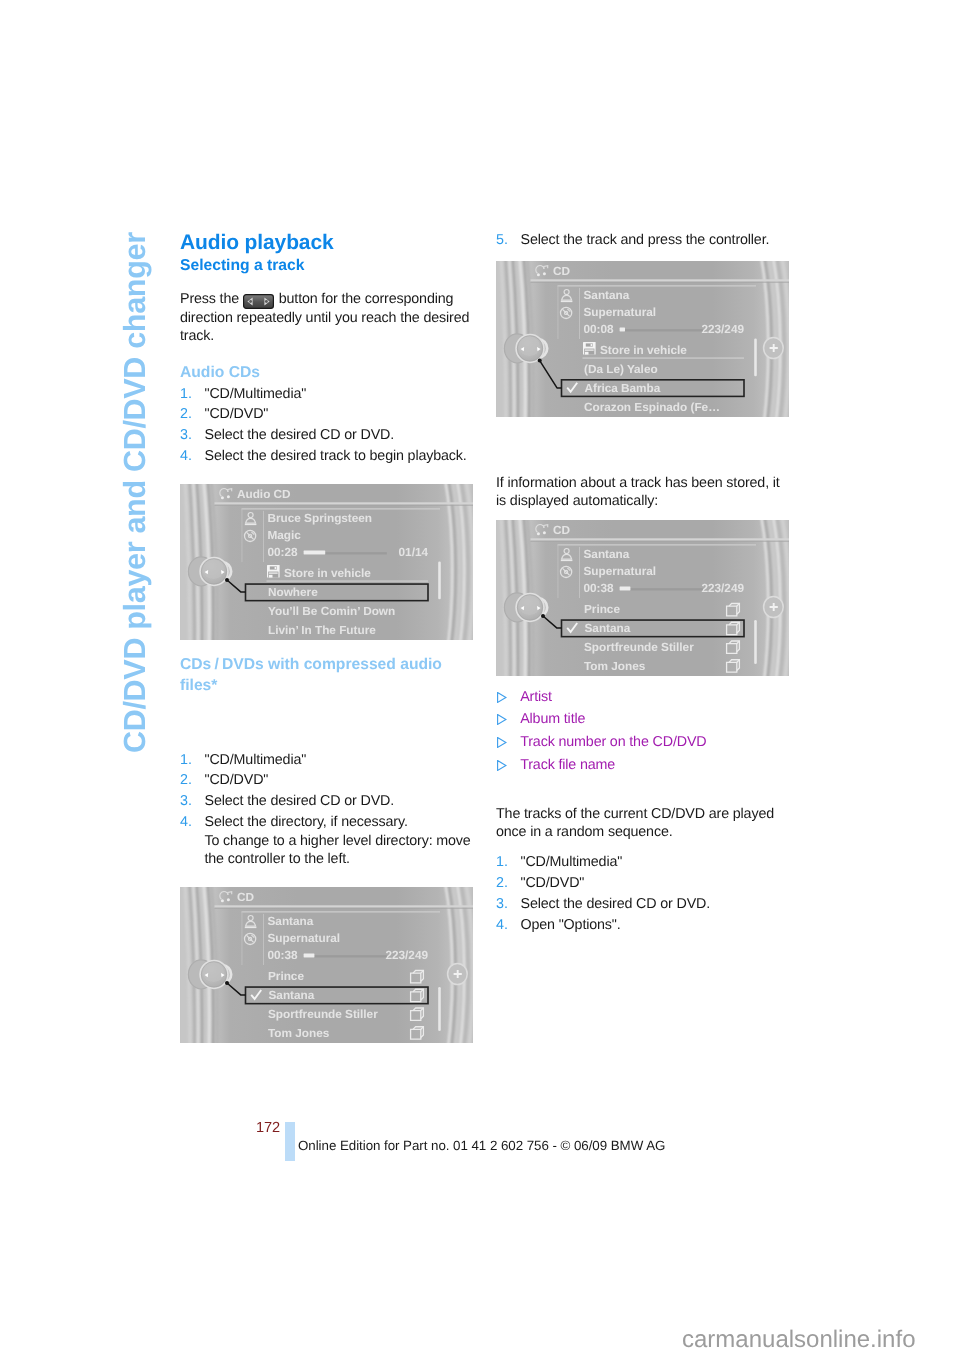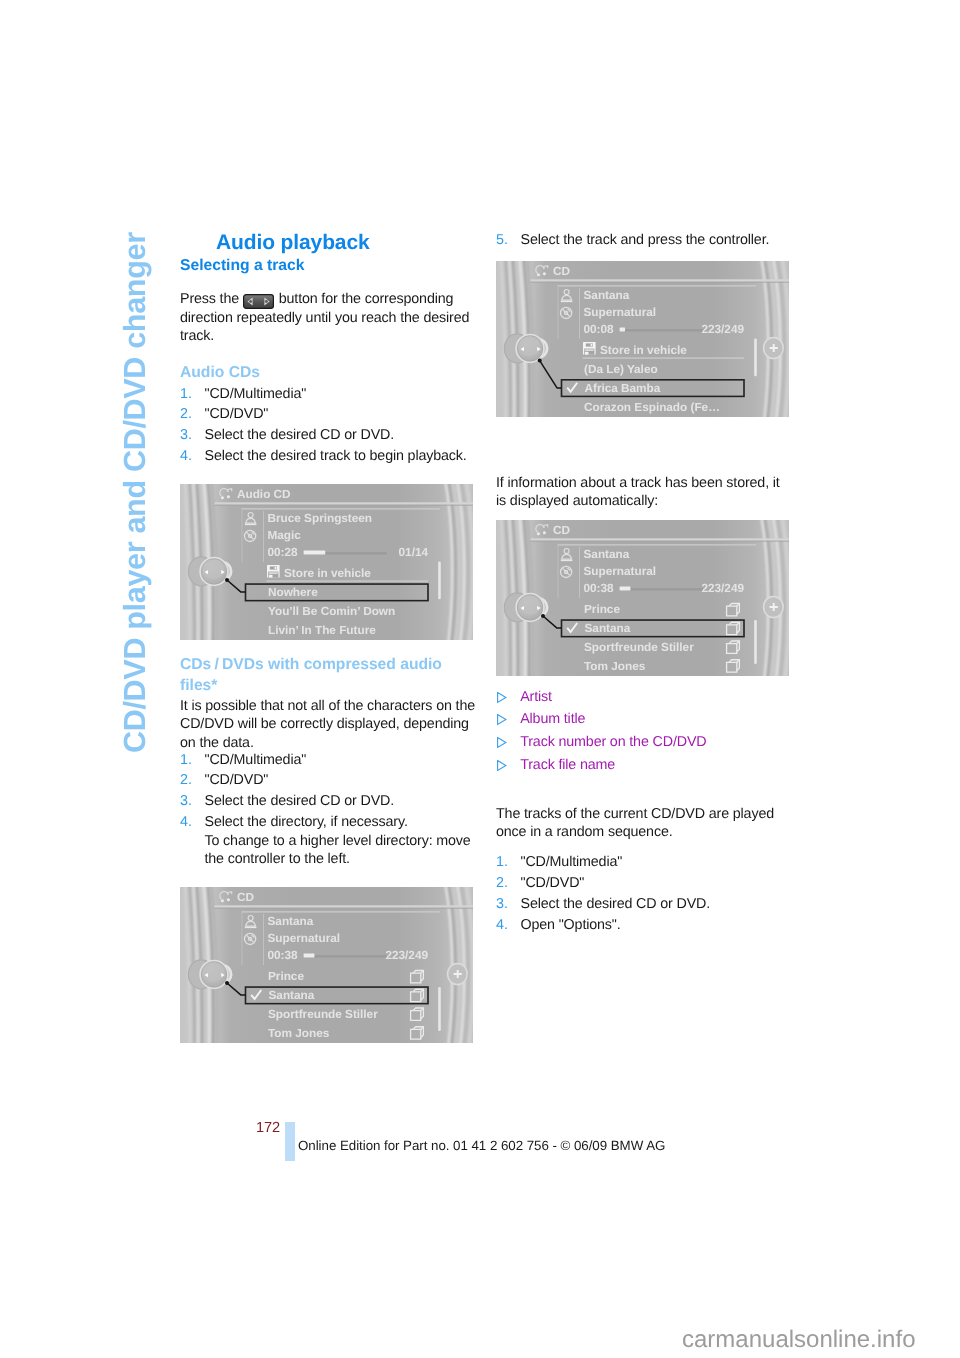--- a/index.html
+++ b/index.html
@@ -8,21 +8,21 @@
        -webkit-font-smoothing:antialiased;text-rendering:geometricPrecision;}
   .page{position:absolute;left:0;top:0;width:960px;height:1358px;}
 
   
   .sidetab{position:absolute;left:120px;top:753px;color:#8cc8f5;font-weight:bold;
      font-size:30.55px;letter-spacing:-0.33px;
      transform:rotate(-90deg);transform-origin:left top;white-space:nowrap;line-height:1;}
 
   .blk{position:absolute;width:297px;}
   .hw{width:288px;}
-  .h1{color:#0d86e8;font-weight:bold;font-size:21px;line-height:21px;letter-spacing:-0.12px;margin-left:36px;}
+  .h1{color:#0d86e8;font-weight:bold;font-size:21px;line-height:21px;letter-spacing:-0.12px;}
   .h2{color:#0d86e8;font-weight:bold;font-size:15.7px;line-height:20.5px;letter-spacing:-0.02px;}
   .h3{color:#8cc8f5;font-weight:bold;font-size:15.7px;line-height:20.5px;letter-spacing:-0.02px;}
   .t{font-size:14.3px;line-height:18.3px;color:#1a1a1a;letter-spacing:-0.15px;}
 
   ol.num{list-style:none;margin:0;padding:0;}
   ol.num li{position:relative;padding-left:24.5px;font-size:14.3px;line-height:18.3px;
      color:#1a1a1a;margin:0 0 2.7px 0;letter-spacing:-0.15px;}
   ol.num li .n{position:absolute;left:0;top:0;color:#2e9ceb;letter-spacing:0;}
 
   ul.tri{list-style:none;margin:0;padding:0;}
@@ -192,21 +192,20 @@
             </g>
 </g>
 <g>
             <path d="M47.0,96.0 L61.0,108.1 L65.5,108.1" stroke="#141414" stroke-width="1.5" fill="none" stroke-linejoin="round" stroke-linecap="butt"></path>
             <circle cx="47.0" cy="96.0" r="2.0" fill="#141414"></circle>
           </g>
 </g>
 </svg></div>
 
   <div class="blk hw h3" style="left:180px;top:655px;">CDs / DVDs with compressed audio files*</div>
-  <div class="blk t" style="left:180px;top:697px;">It is possible that not all of the characters on the CD/DVD will be correctly displayed, depending on the data.</div>
   <ol class="num blk" style="left:180px;top:750.5px;">
     <li><span class="n">1.</span><span>"CD/Multimedia"</span></li>
     <li><span class="n">2.</span><span>"CD/DVD"</span></li>
     <li><span class="n">3.</span><span>Select the desired CD or DVD.</span></li>
     <li><span class="n">4.</span><span>Select the directory, if necessary.</span><br><span>To change to a higher level directory: move the controller to the left.</span></li>
   </ol>
 
   <div class="shot" style="left:180px;top:887px;"><svg class="idrive" width="293" height="156" viewBox="0 0 293 156">
 <defs>
           <linearGradient id="s2bg" x1="0" y1="0" x2="1" y2="0">

